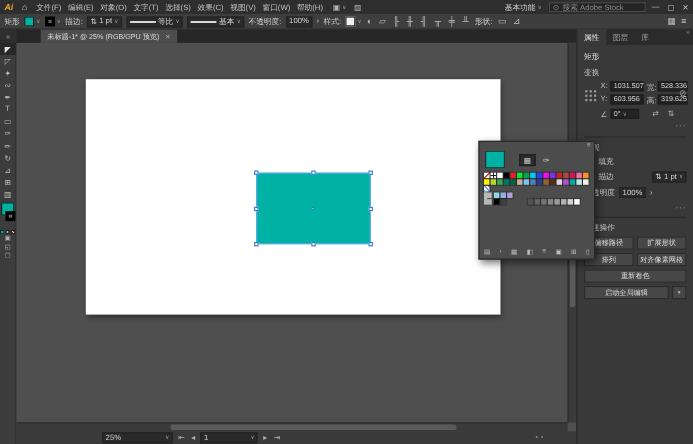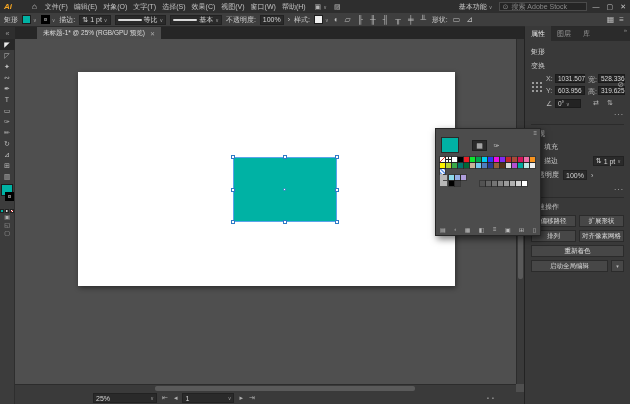--- a/index.html
+++ b/index.html
@@ -2,21 +2,21 @@
 <html><head>
 <meta charset="utf-8">
 <style>
   *{box-sizing:border-box;margin:0;padding:0;}
   html,body{width:630px;height:404px;}
   body{font-family:"Liberation Sans","DejaVu Sans",sans-serif;background:#333;overflow:hidden;}
   #app{position:relative;width:630px;height:404px;background:#4f4f4f;overflow:hidden;color:#c9c9c9;}
 
   
   .titlebar{position:absolute;left:0;top:0;width:630px;height:13px;background:#2e2e2e;display:flex;align-items:center;font-size:7px;color:#c2c2c2;padding:0 4px;white-space:nowrap;}
-  .logo{color:#f5a623;font-weight:bold;font-size:8px;margin-right:20px;font-style:italic;}
+  .logo{color:#f5a623;font-weight:bold;font-size:8px;margin-right:8px;font-style:italic;}
   .home-ic{font-size:8px;margin-right:5px;color:#d0d0d0;}
   .menu-item{padding:0 3px;cursor:default;}
   .tb-icons{display:flex;align-items:center;gap:2px;margin-left:6px;color:#b5b5b5;}
   .tb-right{margin-left:auto;display:flex;align-items:center;gap:6px;}
   .workspace{display:flex;align-items:center;gap:2px;color:#cfcfcf;}
   .searchbox{display:flex;align-items:center;gap:3px;background:#252525;border:1px solid #4a4a4a;height:9px;padding:0 3px;width:88px;color:#8a8a8a;}
   .winbtns{display:flex;gap:7px;color:#c2c2c2;font-size:7px;}
   .caret{font-size:5px;color:#9a9a9a;}
 
   

